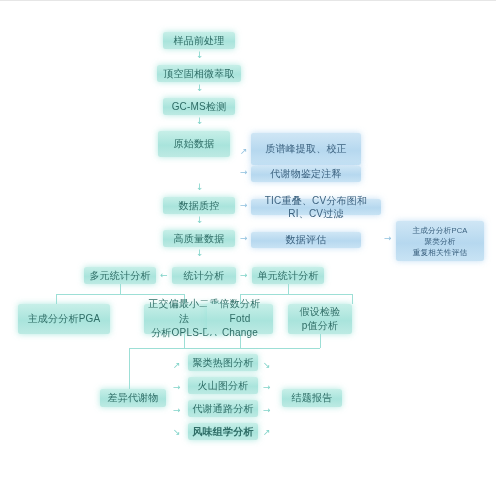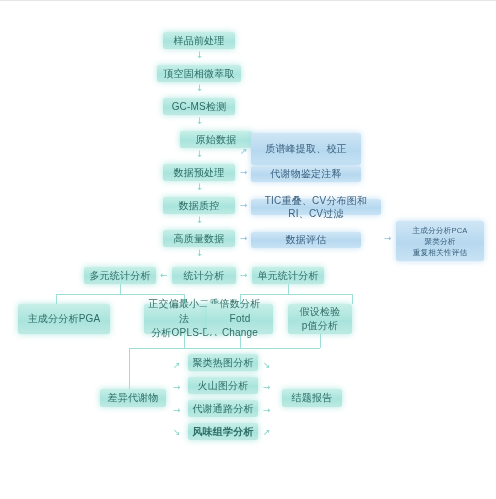--- a/index.html
+++ b/index.html
@@ -63,24 +63,23 @@
 
   <div class="node teal" style="left:163px;top:32px;width:72px;height:17px;">样品前处理</div>
   <div class="arw" style="left:196px;top:51px;">↓</div>
 
   <div class="node teal" style="left:157px;top:65px;width:84px;height:17px;">顶空固相微萃取</div>
   <div class="arw" style="left:196px;top:84px;">↓</div>
 
   <div class="node teal" style="left:163px;top:98px;width:72px;height:17px;">GC-MS检测</div>
   <div class="arw" style="left:196px;top:117px;">↓</div>
 
-  <div class="node teal" style="left:180px;top:131px;width:72px;height:17px;">原始数据</div>
+  <div class="node teal" style="left:158px;top:131px;width:72px;height:26px;">原始数据</div>
   <div class="arw" style="left:196px;top:150px;">↓</div>
 
-  <div class="node teal" style="left:163px;top:164px;width:72px;height:17px;">数据预处理</div>
   <div class="arw" style="left:196px;top:183px;">↓</div>
 
   <div class="node teal" style="left:163px;top:197px;width:72px;height:17px;">数据质控</div>
   <div class="arw" style="left:196px;top:216px;">↓</div>
 
   <div class="node teal" style="left:163px;top:230px;width:72px;height:17px;">高质量数据</div>
   <div class="arw" style="left:196px;top:249px;">↓</div>
 
   <div class="arw blue" style="left:240px;top:147px;">↗</div>
   <div class="node blue" style="left:251px;top:133px;width:110px;height:32px;">质谱峰提取、校正</div>

